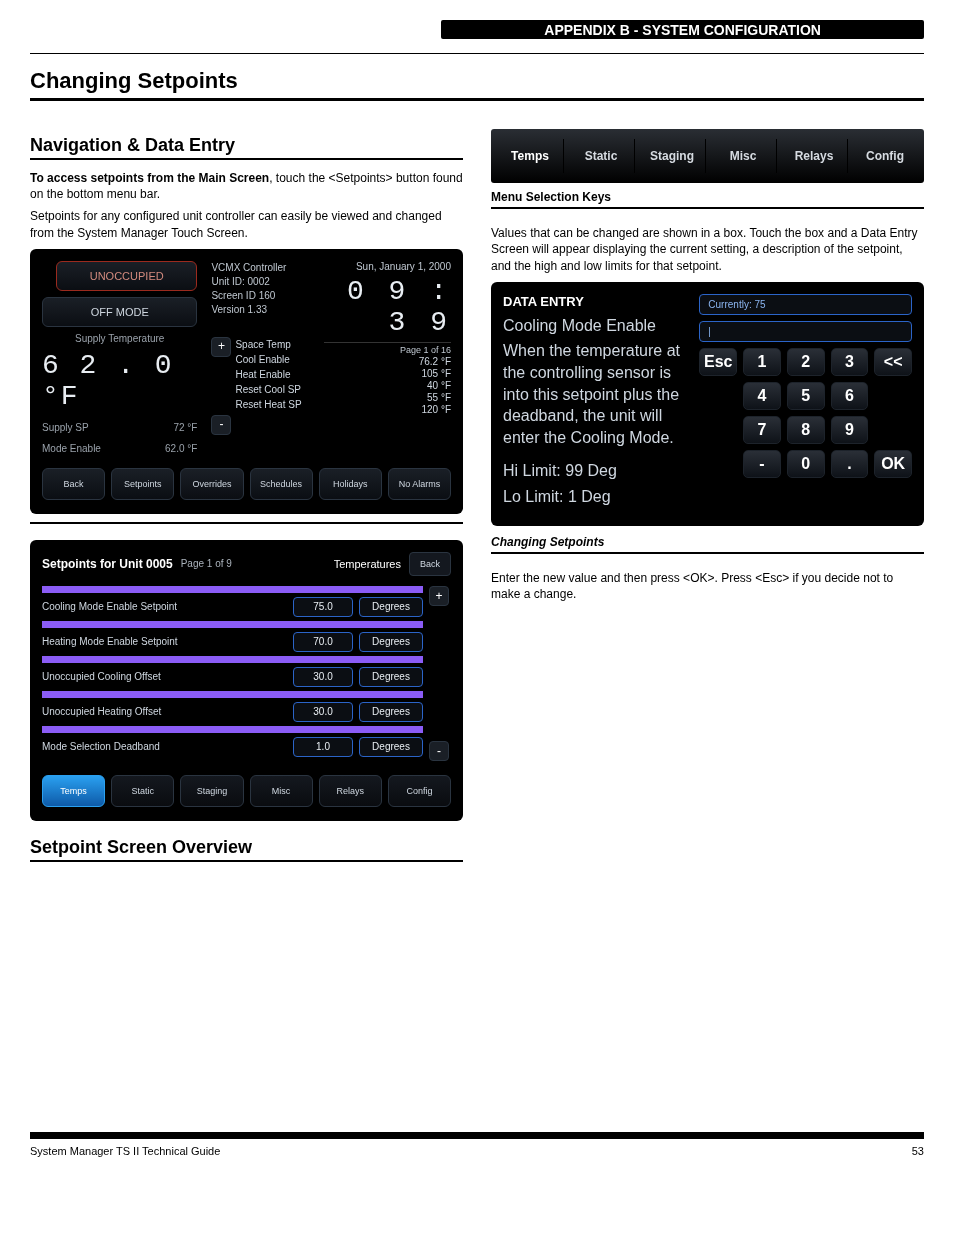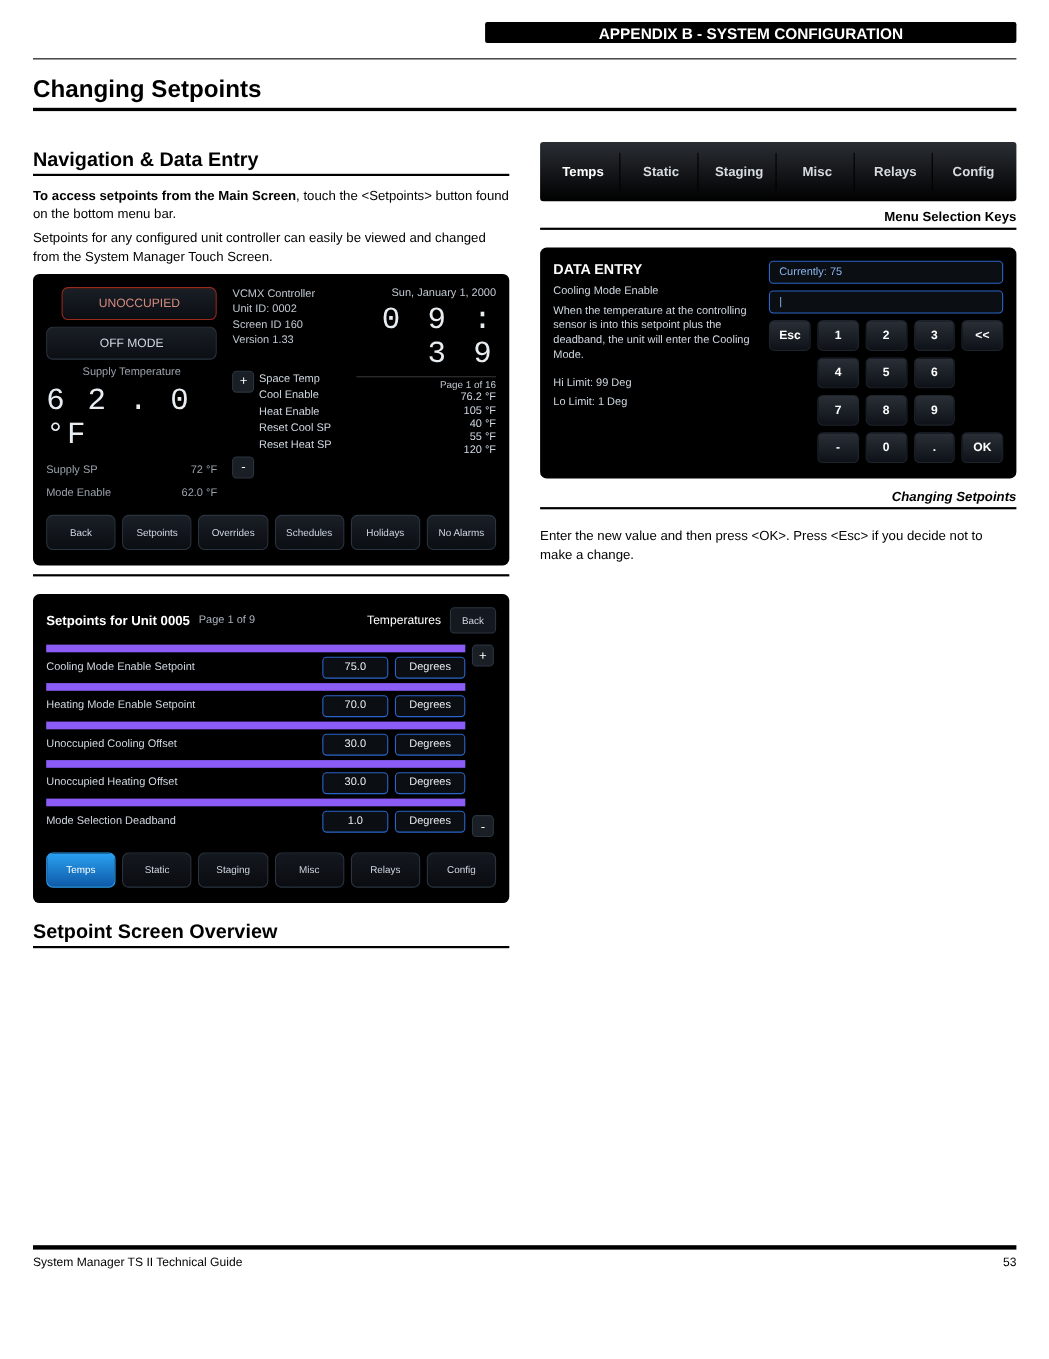--- a/index.html
+++ b/index.html
@@ -46,30 +46,30 @@
   .menukeys .mk { flex:1; text-align:center; color:#fff; font-size:12px; font-weight:bold; border-right:1px solid #000; padding:10px 0; }
   .menukeys .mk:last-child { border-right:none; }
   .menukeys .mk.active { color:#fff; }
   .menukeys .mk.dim { color:#d6dbe1; }
   
   .de-wrap { display:flex; gap:16px; }
   .de-left { flex:1; }
   .de-right { flex:0 0 52%; }
   .de-title { font-size:13px; font-weight:bold; color:#fff; margin-bottom:6px; }
   .de-input { border:1px solid #2b64c8; border-radius:4px; color:#8bb5f0; font-size:10px; padding:4px 8px; margin-bottom:4px; min-height:20px; background:#0b0e13; }
-  .de-text { font-size:10px; color:#cfd7e0; line-height:1.35; margin:4px 0; }
+  .de-text { font-size:16px; color:#cfd7e0; line-height:1.35; margin:4px 0; }
   .kp { display:grid; grid-template-columns: repeat(5, 1fr); gap:6px; }
-  .kp .k { background:linear-gradient(#2a2f37,#0e1218); border:1px solid #1d232b; border-radius:5px; color:#fff; font-size:11px; font-weight:bold; height:28px; display:flex; align-items:center; justify-content:center; }
+  .kp .k { background:linear-gradient(#2a2f37,#0e1218); border:1px solid #1d232b; border-radius:5px; color:#fff; font-size:16px; font-weight:bold; height:28px; display:flex; align-items:center; justify-content:center; }
   .kp .sp { visibility:hidden; }
   .de-right-rows > div { margin-bottom:6px; }
-  .caption { text-align:right; font-weight:bold; font-size:12px; margin:6px 0 0 0; }
+  .caption { text-align:left; font-weight:bold; font-size:12px; margin:6px 0 0 0; }
   .caption-it { font-style:italic; }
   .subhead-hr { border:none; border-top:2px solid #000; margin:2px 0 16px 0; }
   
-  .foot { border-top:4px solid #000000; margin-top:260px; padding-top:6px; display:flex; justify-content:space-between; font-size:11px; }
+  .foot { border-top:7px solid #000000; margin-top:260px; padding-top:6px; display:flex; justify-content:space-between; font-size:11px; }
 </style>
 </head>
 <body>
 
 <div class="topbar">
   <div class="topbar-left"></div>
   <div class="topbar-right">APPENDIX B - SYSTEM CONFIGURATION</div>
 </div>
 
 <div class="pagetitle">Changing Setpoints</div>
@@ -222,20 +222,21 @@
       <div class="mk active">Temps</div>
       <div class="mk dim">Static</div>
       <div class="mk dim">Staging</div>
       <div class="mk dim">Misc</div>
       <div class="mk dim">Relays</div>
       <div class="mk dim">Config</div>
     </div>
     <p class="caption">Menu Selection Keys</p>
     <hr class="subhead-hr">
 
+    <p>Values that can be changed are shown in a box. Touch the box and a Data Entry Screen will appear displaying the current setting, a description of the setpoint, and the high and low limits for that setpoint.</p>
 
     <div class="iface">
       <div class="de-wrap">
         <div class="de-left">
           <div class="de-title">DATA ENTRY</div>
           <div class="de-text">Cooling Mode Enable</div>
           <div class="de-text">When the temperature at the controlling sensor is into this setpoint plus the deadband, the unit will enter the Cooling Mode.</div>
           <div class="de-text" style="margin-top:12px">Hi  Limit: 99 Deg</div>
           <div class="de-text">Lo Limit:   1 Deg</div>
         </div>

